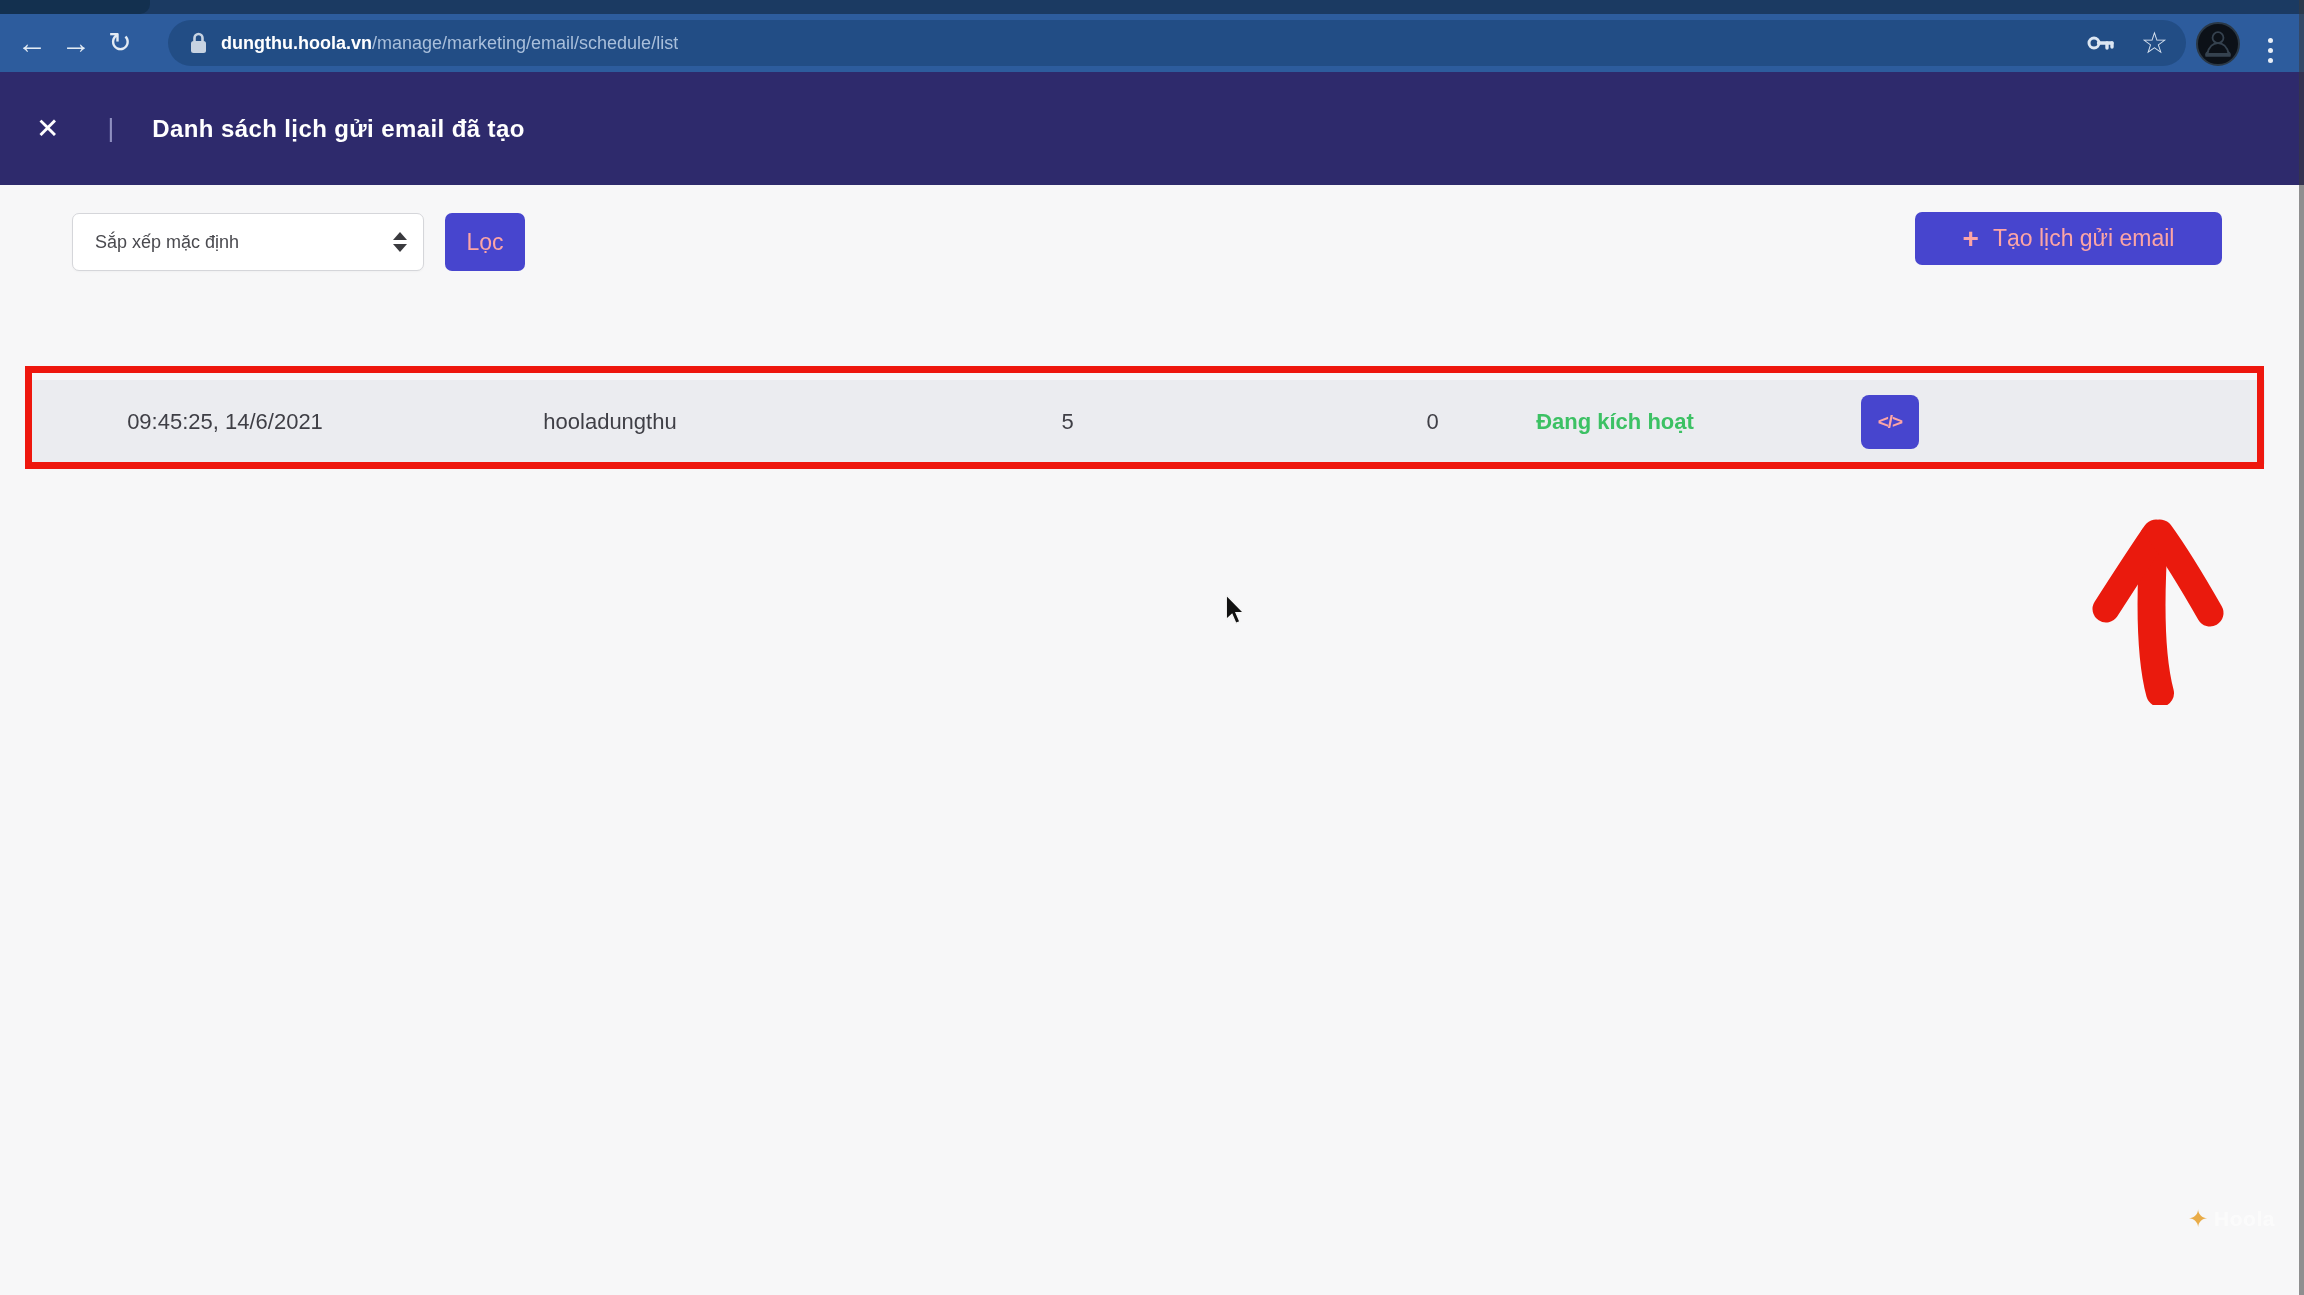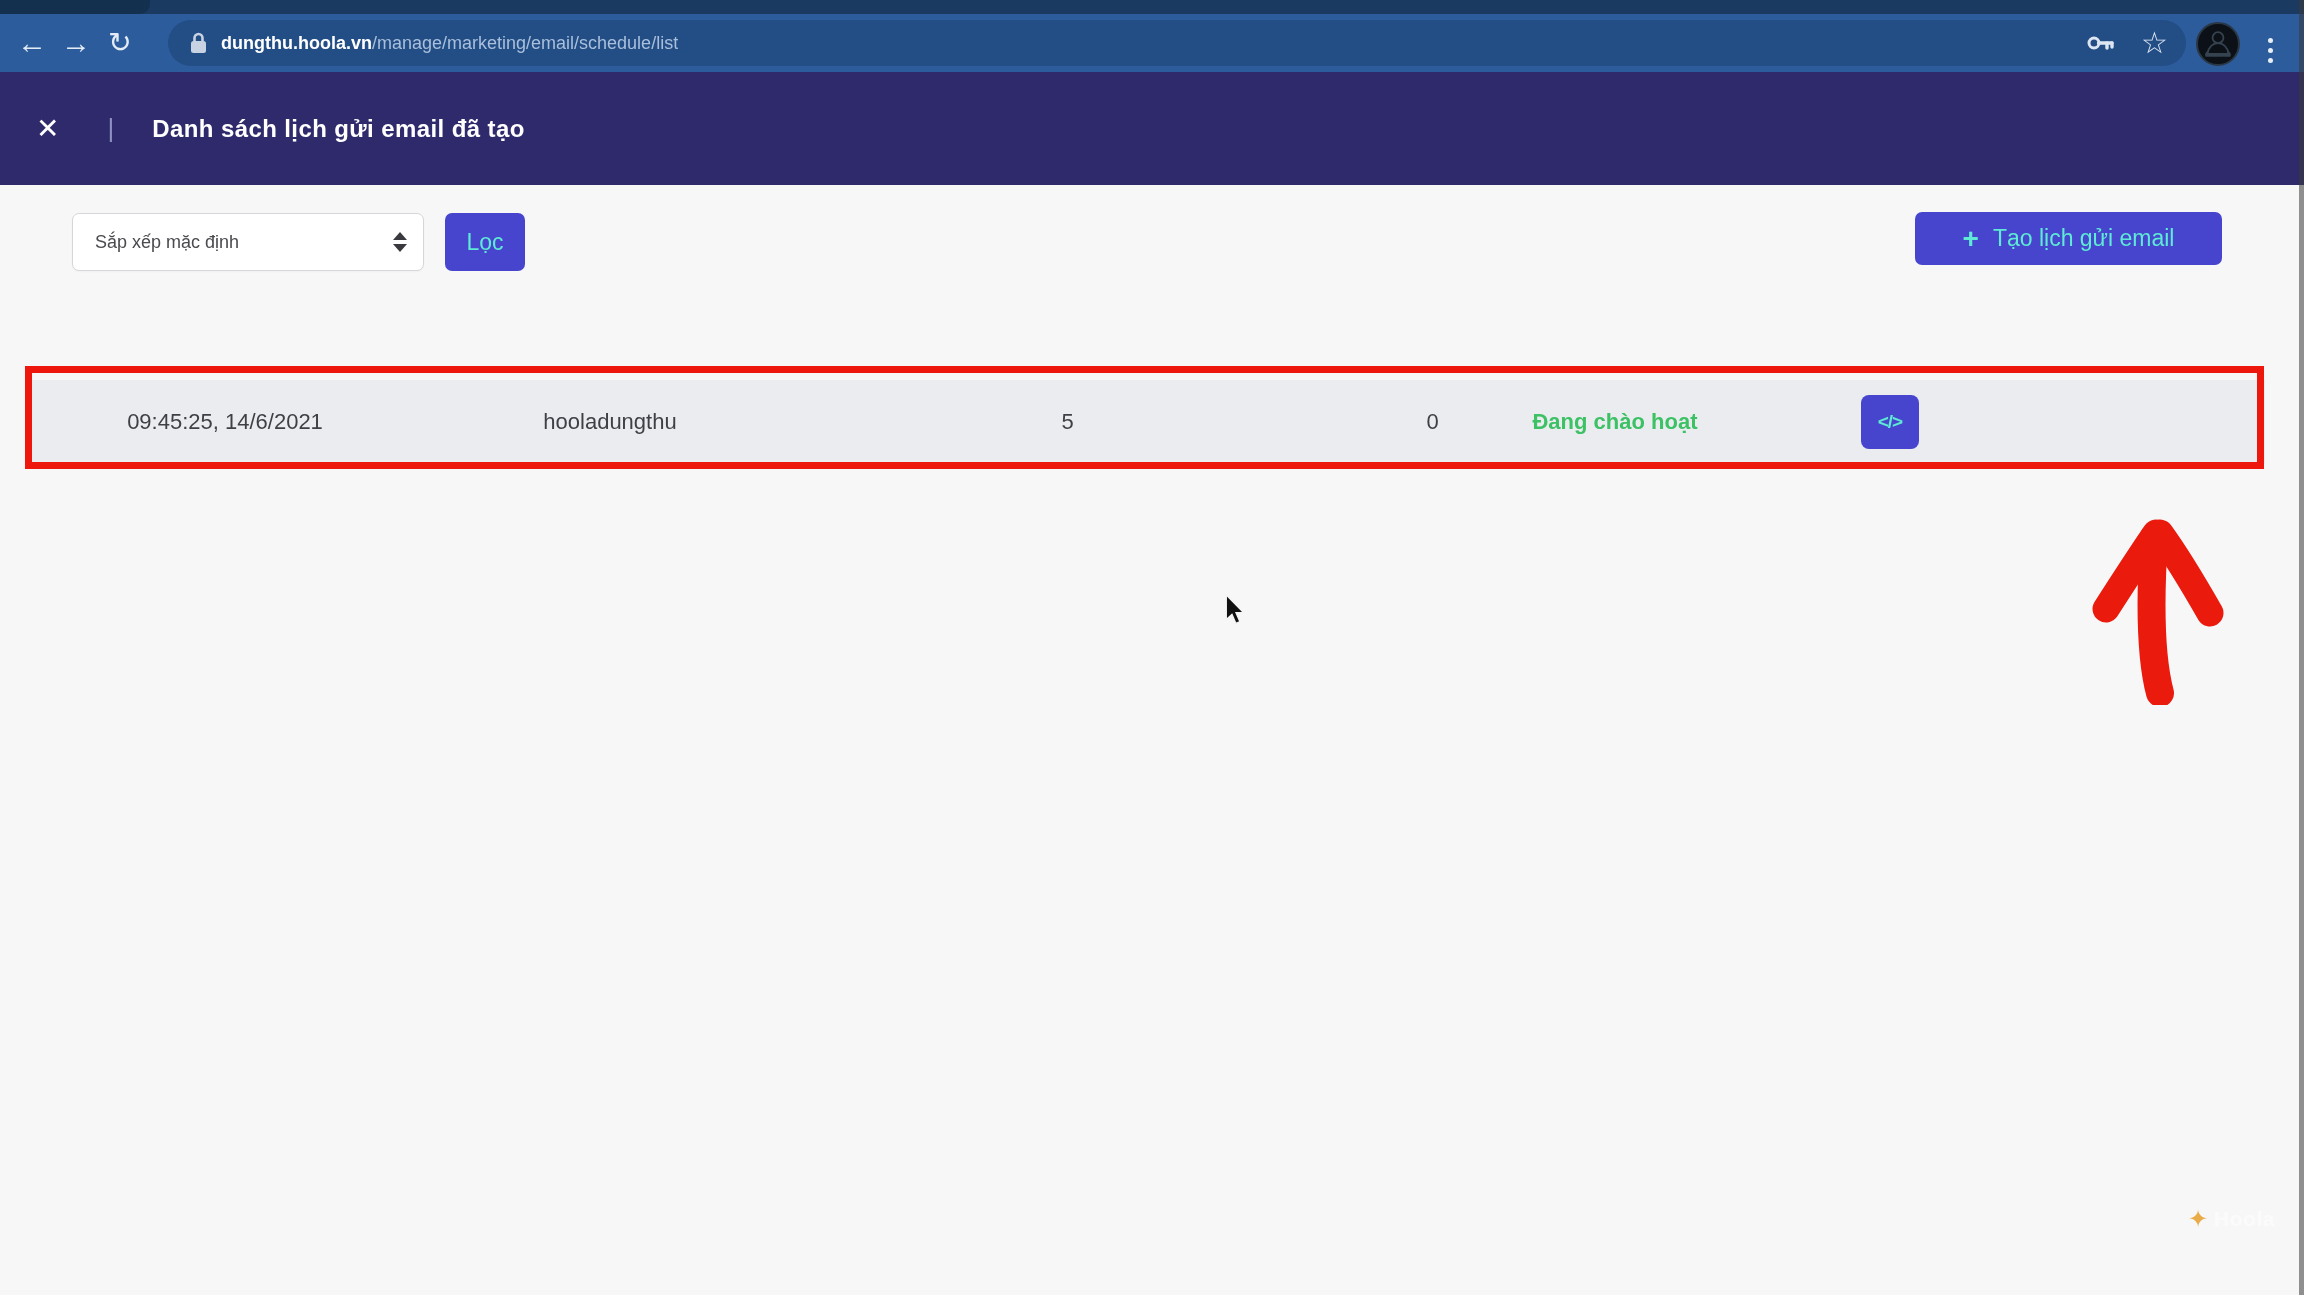--- a/index.html
+++ b/index.html
@@ -33,21 +33,21 @@
   .hdr-divider { color:#8f8fc0; font-size:26px; margin-left:48px; font-weight:300; }
   .hdr-title { color:#ffffff; font-size:24px; font-weight:600; letter-spacing:0.4px; margin-left:38px; }
 
   
   .sort-select { left:72px; top:213px; width:352px; height:58px; background:#ffffff; border:1px solid #d5d6da; border-radius:7px; display:flex; align-items:center; padding:0 16px 0 22px; cursor:pointer; box-shadow:0 1px 2px rgba(0,0,0,0.03); }
   .sort-label { font-size:18px; color:#4a4a4f; }
   .sel-spacer { flex:1; }
   .updown { display:flex; flex-direction:column; gap:4px; }
   .tri-up { width:0; height:0; border-left:7px solid transparent; border-right:7px solid transparent; border-bottom:8px solid #3a3a3e; }
   .tri-down { width:0; height:0; border-left:7px solid transparent; border-right:7px solid transparent; border-top:8px solid #3a3a3e; }
-  .btn { background:#4745ce; color:#5eead4; border:none; border-radius:7px; cursor:pointer; font-family:inherit; }
+  .btn { background:#4745ce; color:#fca5a5; border:none; border-radius:7px; cursor:pointer; font-family:inherit; }
   .btn-filter { left:445px; top:213px; width:80px; height:58px; font-size:23px; font-weight:500; }
   .btn-create { left:1915px; top:212px; width:307px; height:53px; font-size:23px; font-weight:500; display:flex; align-items:center; justify-content:center; gap:14px; }
   .plus-glyph { font-size:28px; font-weight:700; line-height:1; }
 
   
   .tbl-head { left:25px; top:320px; width:2240px; height:46px; display:grid; grid-template-columns:400px 370px 545px 185px 180px 370px 190px; align-items:center; }
   .tbl-head div { text-align:center; font-size:22px; font-weight:700; color:#353538; }
   .tbl-row { left:25px; top:380px; width:2240px; height:84px; background:#ebecf0; display:grid; grid-template-columns:400px 370px 545px 185px 180px 370px 190px; align-items:center; cursor:pointer; }
   .tbl-row div { text-align:center; font-size:22px; color:#3f3f46; }
   .cell-status { color:#3cc164 !important; font-weight:600; }
@@ -130,21 +130,21 @@
     <span class="plus-glyph">+</span>
     <span>Tạo lịch gửi email</span>
   </button>
 
 
   <div class="abs tbl-row">
     <div>09:45:25, 14/6/2021</div>
     <div>hooladungthu</div>
     <div>5</div>
     <div>0</div>
-    <div class="cell-status">Đang chào hoạt</div>
+    <div class="cell-status">Đang kích hoạt</div>
     <div>
       <button class="btn btn-code">&lt;/&gt;</button>
     </div>
   </div>
 
   <div class="abs red-rect"></div>
 
   <svg class="abs red-arrow" viewBox="0 0 150 220">
     <path d="M78 208 C70 178 67 128 72 52" fill="none" stroke="#ea1a0d" stroke-width="28" stroke-linecap="round"></path>
     <path d="M24 124 C42 96 60 68 74 48" fill="none" stroke="#ea1a0d" stroke-width="27" stroke-linecap="round"></path>

